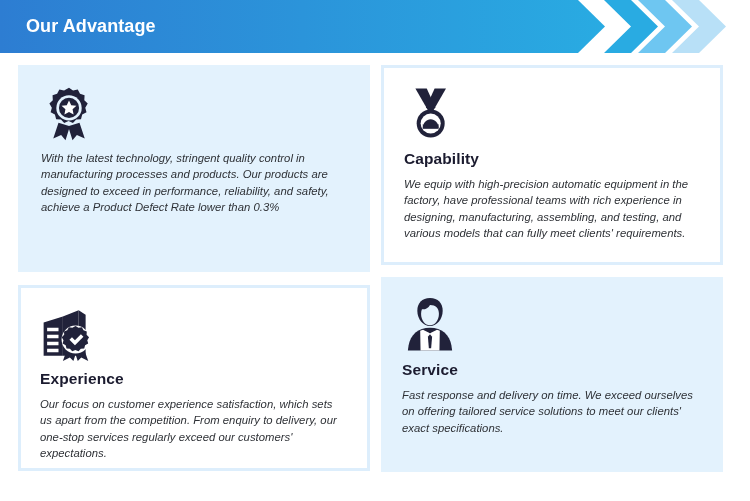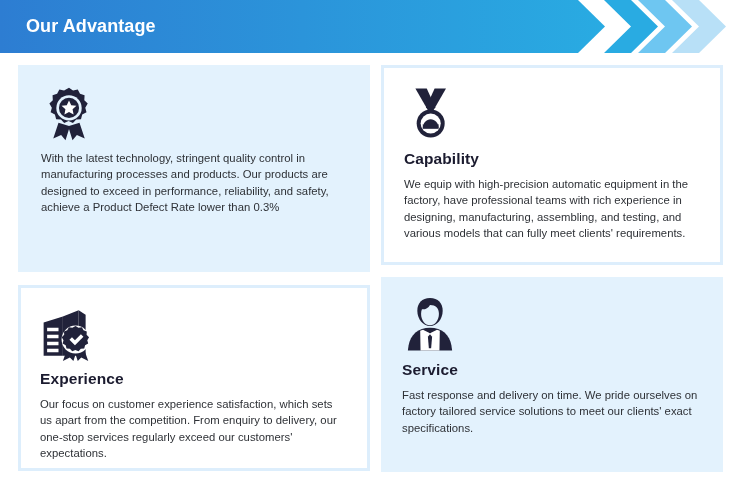--- a/index.html
+++ b/index.html
@@ -97,20 +97,21 @@
     margin: 0 0 8px 0;
     line-height: 19px;
     letter-spacing: 0.1px;
   }
   .card-text {
     font-size: 11.3px;
     color: #2e3136;
     line-height: 16.4px;
     margin: 0;
     letter-spacing: 0.02px;
+    font-style: italic;
   }
   .card-c1 .card-text { width: 300px; }
   .card-c2 .card-text { width: 305px; }
   .card-c3 .card-text { width: 302px; }
   .card-c4 .card-text { width: 300px; }
 </style>
 </head>
 <body>
 
 <div class="header">
@@ -227,17 +228,17 @@
           </g>
           <path d="M32,10 c6.5,0 10.2,3.4 10.2,10.2 c0,7.6 -4.6,13.2 -10.2,13.2
                    c-5.6,0 -10.2,-5.6 -10.2,-13.2 c0,-2.0 0.4,-3.8 1.0,-5.2
                    c3.6,0.4 7.2,-1.2 9.2,-5.0 Z" fill="#e3f2fd"></path>
           <path d="M24,38.5 l8,4.0 8,-4.0 l3.2,1.2 -0.4,22.3 -21.6,0 -0.4,-22.3 Z" fill="#ffffff"></path>
           <path d="M29.0,38.0 l3.0,4.6 3.0,-4.6 l-1.2,-1.5 -3.6,0 Z" fill="#21223a"></path>
           <path d="M32,43.5 l2.4,3.0 -1.1,13.0 -2.6,0 -1.1,-13.0 Z" fill="#21223a"></path>
         </svg>
       </span>
       <h3 class="card-title">Service</h3>
-      <p class="card-text">Fast response and delivery on time. We pride ourselves on factory tailored service solutions to meet our clients' exact specifications.</p>
+      <p class="card-text">Fast response and delivery on time. We exceed ourselves on offering tailored service solutions to meet our clients' exact specifications.</p>
     </div>
   </div>
 
 </div>
 
 </body></html>

